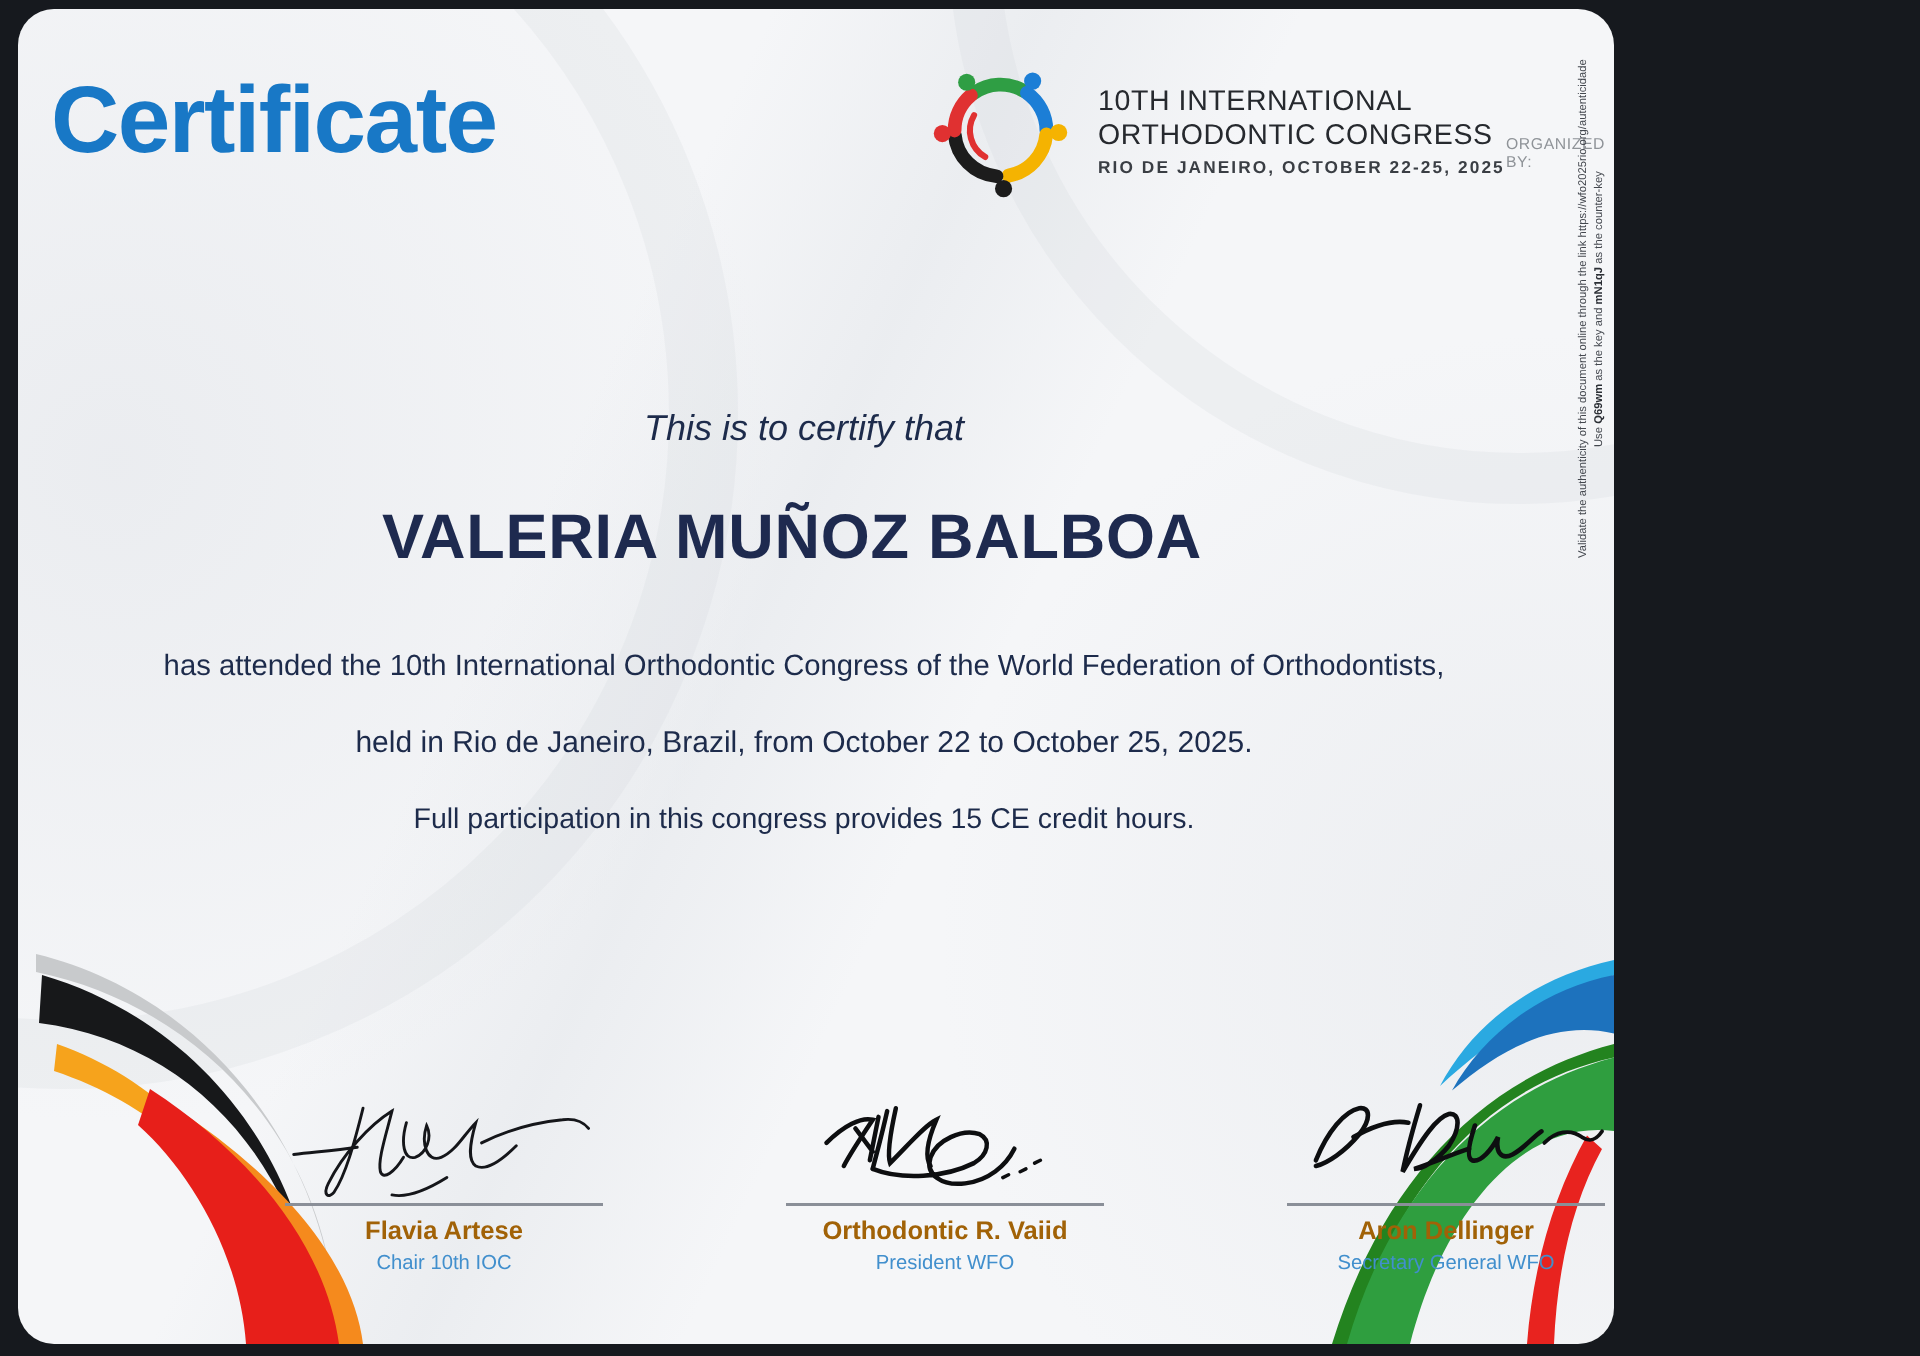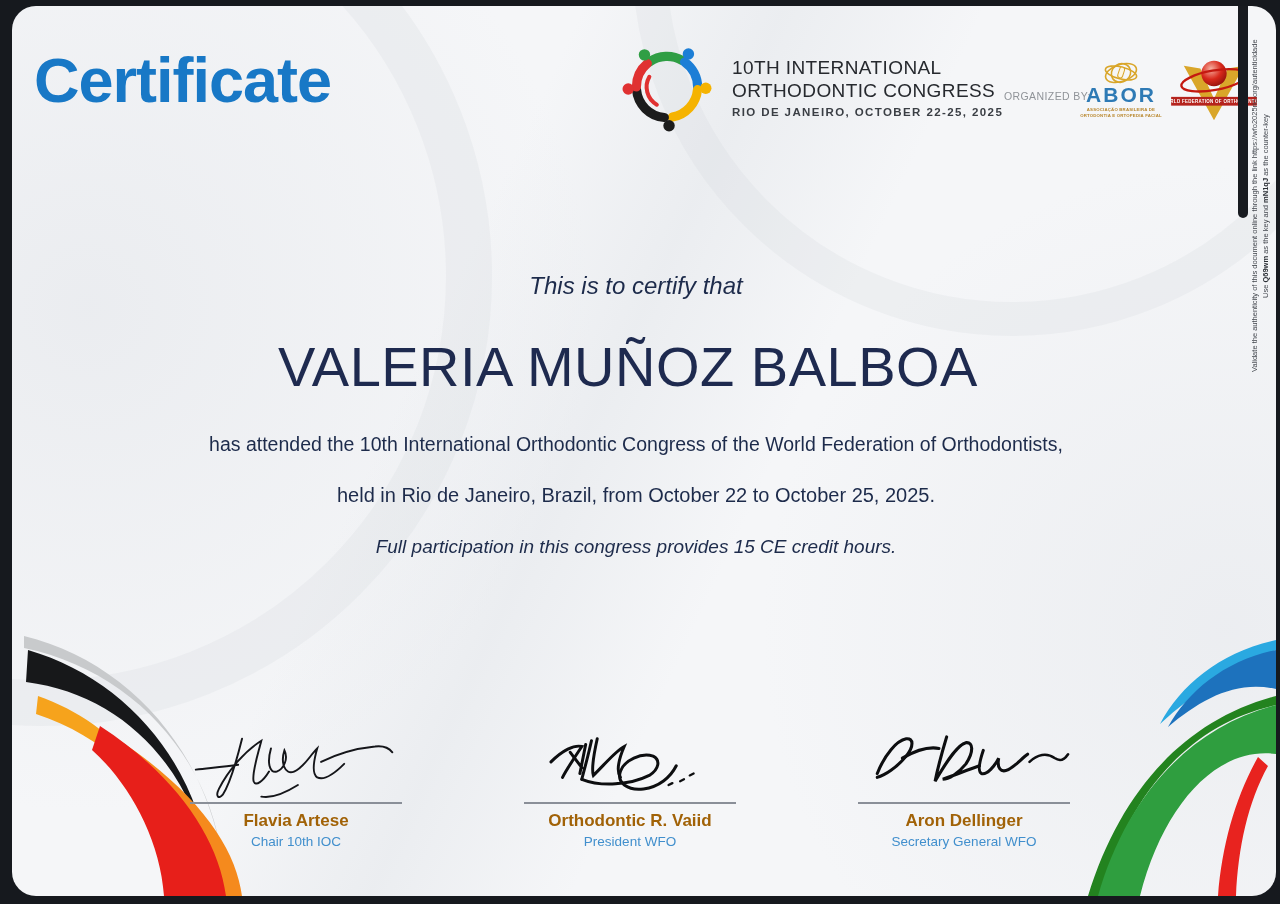--- a/index.html
+++ b/index.html
@@ -1,19 +1,19 @@
 <!DOCTYPE html>
 <html><head>
 <meta charset="utf-8">
 <style>
   * { margin:0; padding:0; box-sizing:border-box; }
   html,body { width:1280px; height:904px; overflow:hidden; }
   body { background:#16191e; font-family:"Liberation Sans", sans-serif; position:relative; }
 
-  .cert { position:absolute; left:12px; top:6px; width:1264px; height:890px;
+  .cert { position:absolute; left:12px; top:6px; width:1064px; height:890px;
           background:#f5f6f8; border-radius:24px; overflow:hidden; }
 
   
   .sheen { position:absolute; inset:0; pointer-events:none;
     background:
       linear-gradient(115deg, rgba(255,255,255,0) 34%, rgba(219,223,228,.38) 46%, rgba(255,255,255,0) 58%),
       radial-gradient(circle at 6% 34%, rgba(222,225,230,.45) 0%, rgba(222,225,230,0) 38%),
       radial-gradient(circle at 96% 70%, rgba(222,225,230,.40) 0%, rgba(222,225,230,0) 34%);
   }
   .ring { position:absolute; border-radius:50%; border:46px solid rgba(210,214,219,.22); }
@@ -36,25 +36,25 @@
   .auth-strip { position:absolute; top:14px; right:5px; height:372px;
                 writing-mode:vertical-rl; transform:rotate(180deg);
                 font-size:7.5px; color:#43474e; text-align:center; line-height:11px; }
   .auth-strip .key { font-weight:bold; color:#2a2e34; }
   .edge-band { position:absolute; left:1226px; top:0; width:10px; height:212px;
                background:#181b20; border-radius:0 0 5px 5px; }
 
   
   .centercol { position:absolute; left:24px; right:40px; top:0; text-align:center; color:#1d2b4b; }
   .intro { position:absolute; left:0; right:0; top:266px; font-size:24px;font-style:italic; }
-  .name  { position:absolute; left:0; right:16px; top:328px; font-size:56px; font-weight:normal;
+  .name  { position:absolute; left:0; right:16px; top:328px; font-size:42px; font-weight:bold;
            color:#1e2a4f; letter-spacing:.5px; }
   .bline1{ position:absolute; left:0; right:0; top:427px; font-size:19.5px; }
   .bline2{ position:absolute; left:0; right:0; top:478px; font-size:20px; }
-  .bnote { position:absolute; left:0; right:0; top:530px; font-size:19px; font-style:italic; }
+  .bnote { position:absolute; left:0; right:0; top:530px; font-size:19px; }
 
   
   .sigs { position:absolute; left:178px; top:712px; width:880px; display:flex; justify-content:space-between; }
   .sigcol { width:212px; text-align:center; }
   .sigcol svg { display:block; margin:0 auto; }
   .sigline { border-top:2px solid #8a8f98; margin-top:0px; }
   .signame { margin-top:7px; font-size:17px; font-weight:bold; color:#a16207; }
   .sigtitle{ margin-top:3px; font-size:13.5px; color:#418fcd; }
 
   

